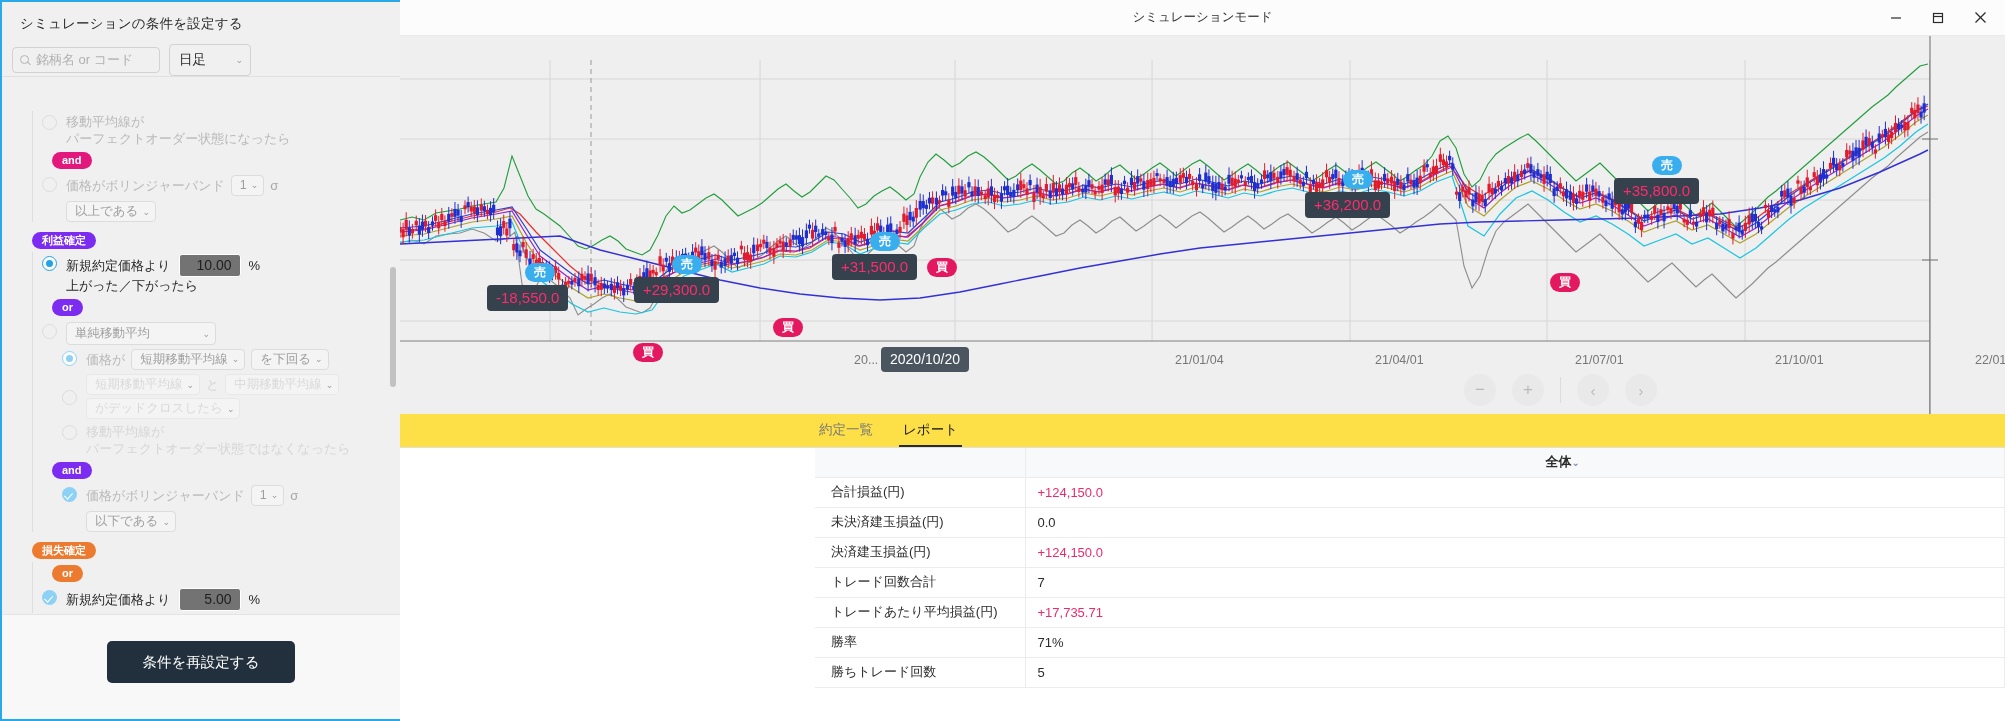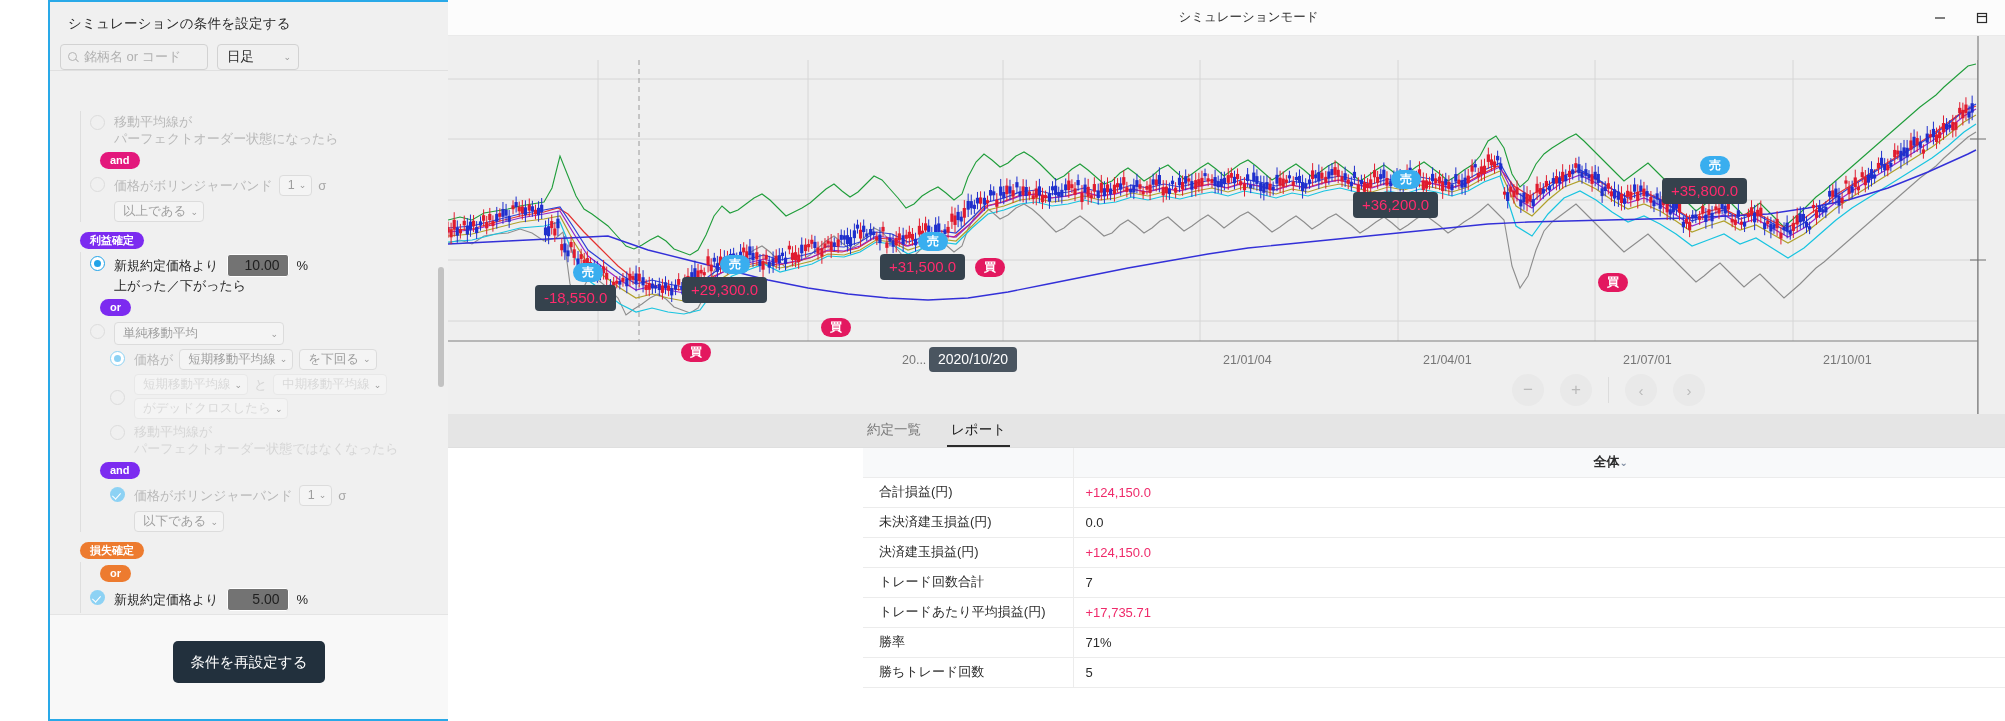--- a/index.html
+++ b/index.html
@@ -14,35 +14,34 @@
 
   
   #sidebar {
     width: 400px; height: 721px;
     background: #f0f0f0;
     border: 2px solid #29a9e8;
     border-right: none;
     position: relative;
     overflow: hidden;
     flex: 0 0 400px;
-    margin-left: 48px;
   }
   .sb-header { padding: 13px 0 0 18px; }
   .sb-title { font-size: 13.5px; color: #2b2b2b; letter-spacing: .2px; }
   .sb-searchrow { display: flex; gap: 9px; padding: 11px 0 0 10px; align-items: center; }
   .sb-search {
     width: 148px; height: 26px; border: 1px solid #d2d2d2; border-radius: 4px;
     background: #f0f0f0; display: flex; align-items: center; padding: 0 7px; gap: 5px;
   }
   .sb-search .ph { color: #b0b0b0; font-size: 13px; }
   .mag { width: 11px; height: 11px; flex: 0 0 11px; position: relative; }
   .mag::before { content:""; position:absolute; width:7px; height:7px; border:1.3px solid #b4b4b4; border-radius:50%; top:0; left:0; }
   .mag::after { content:""; position:absolute; width:4px; height:1.3px; background:#b4b4b4; transform:rotate(45deg); top:8.5px; left:6.5px; }
   .sb-select {
-    width: 82px; height: 26px; border: 1px solid #d2d2d2; border-radius: 4px;
+    width: 82px; height: 32px; border: 1px solid #d2d2d2; border-radius: 4px;
     background: #f0f0f0; display: flex; align-items: center; justify-content: space-between;
     padding: 0 7px 0 9px; font-size: 13.5px; color: #2b2b2b;
   }
   .chev { font-size: 9px; color: #9a9a9a; }
   .sb-stock { padding: 12px 0 9px 26px; font-size: 13.5px; color: #2b2b2b; letter-spacing: .5px; }
   .sb-divider { height: 1px; background: #e0e0e0; margin: 0; }
 
   #sb-scroll {
     position: absolute; top: 101px; left: 0; right: 0; bottom: 105px;
     overflow: hidden; padding: 8px 0 0 0;
@@ -98,21 +97,21 @@
   }
   .sigma { font-size: 13px; color: #a8a8a8; }
   .sub { padding-left: 20px; }
 
   #sb-footer {
     position: absolute; left: 0; right: 0; bottom: 0; height: 105px;
     background: #f8f8f8; border-top: 1px solid #e4e4e4;
     display: flex; align-items: flex-start; justify-content: center; padding-top: 26px;
   }
   #reset-btn {
-    width: 152px; height: 42px; background: #22303d; color: #fff;
+    width: 188px; height: 42px; background: #22303d; color: #fff;
     border: none; border-radius: 5px; font-size: 14.5px; cursor: pointer;
     font-family: inherit;
   }
 
   
   #main { flex: 1; display: flex; flex-direction: column; background: #fff; position: relative; }
   #titlebar {
     height: 36px; background: #fcfcfc; border-bottom: 1px solid #eaeaea;
     display: flex; align-items: center; position: relative; flex: 0 0 36px;
   }
@@ -149,21 +148,21 @@
     display: flex; align-items: center; justify-content: center; color: #b9b9b9;
     font-size: 17px; cursor: pointer; margin-right: 16px;
   }
   .cbtn.chev { font-size: 15px; }
   .cdiv { width: 1px; height: 26px; background: #dcdcdc; margin: 0 16px 0 0; }
   .axis-x-lbl { position: absolute; font-size: 12.5px; color: #777; }
 
   
   #tabs {
     height: 34px; display: flex; align-items: flex-end; gap: 0;
-    padding-left: 415px; border-bottom: 1px solid #dfdfdf; background: #e5e5e5; flex: 0 0 34px;
+    padding-left: 415px; border-bottom: 1px solid #dfdfdf; background: #fde047; flex: 0 0 34px;
   }
   .tab {
     font-size: 13.5px; color: #777; padding: 0 4px 7px; margin-right: 22px; cursor: pointer;
     border-bottom: 2px solid transparent; line-height: 16px;
   }
   .tab.active { color: #1b1b1b; border-bottom: 2px solid #2b2b2b; }
 
   
   #report { flex: 1; overflow: hidden; background: #fff; }
   table { border-collapse: collapse; width: 100%; table-layout: fixed; }
@@ -256,21 +255,21 @@
             <span>上がった／下がったら</span>
           </span>
         </div>
 
         <div class="pill-wrap">
           <span class="pill or-purple">or</span>
         </div>
 
         <div class="row">
           <span class="radio faded"></span>
-          <span class="mini-sel" style="width:170px;height:23px;">
+          <span class="mini-sel" style="width:150px;height:23px;">
             <span>単純移動平均</span>
             <span class="chev">⌄</span>
           </span>
         </div>
 
         <div class="row sub">
           <span class="radio on light"></span>
           <span class="lbl dim" style="display:flex;align-items:center;gap:6px;">
             <span>価格が</span>
             <span class="mini-sel">

